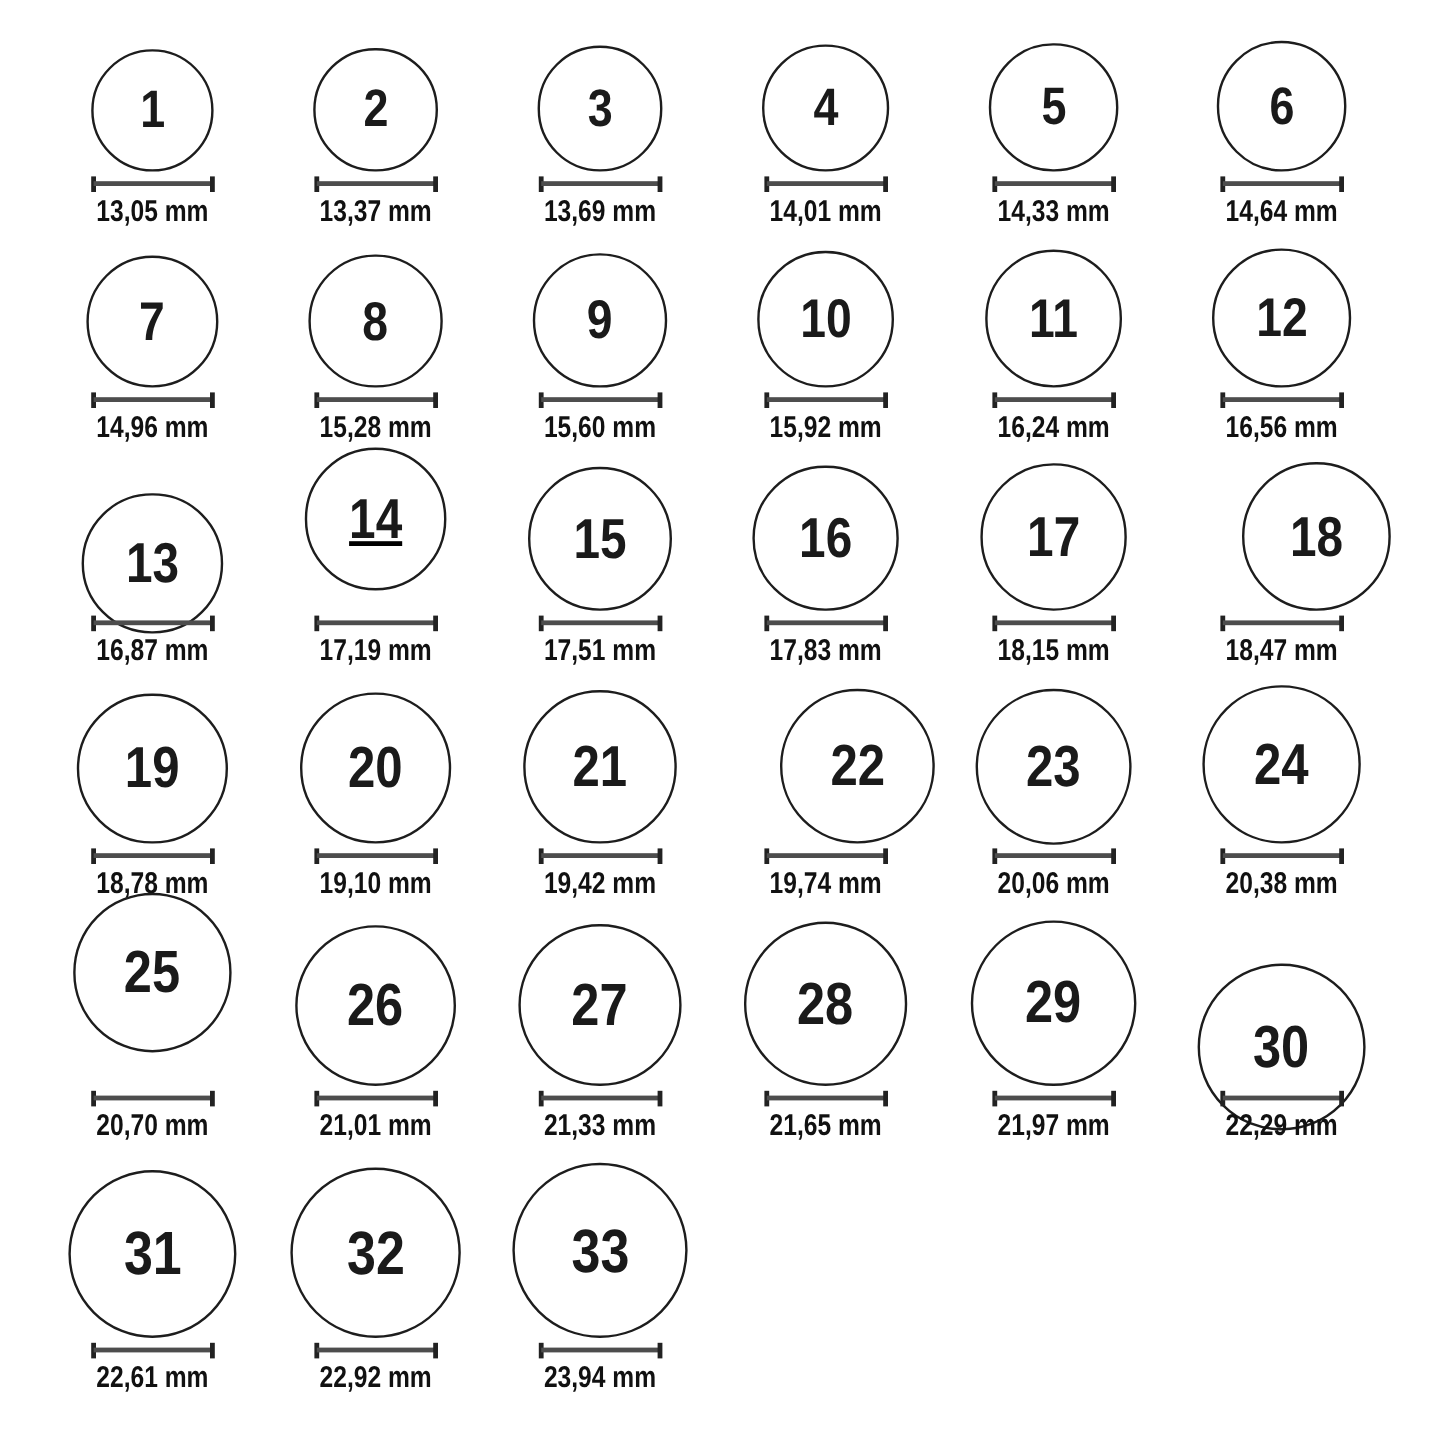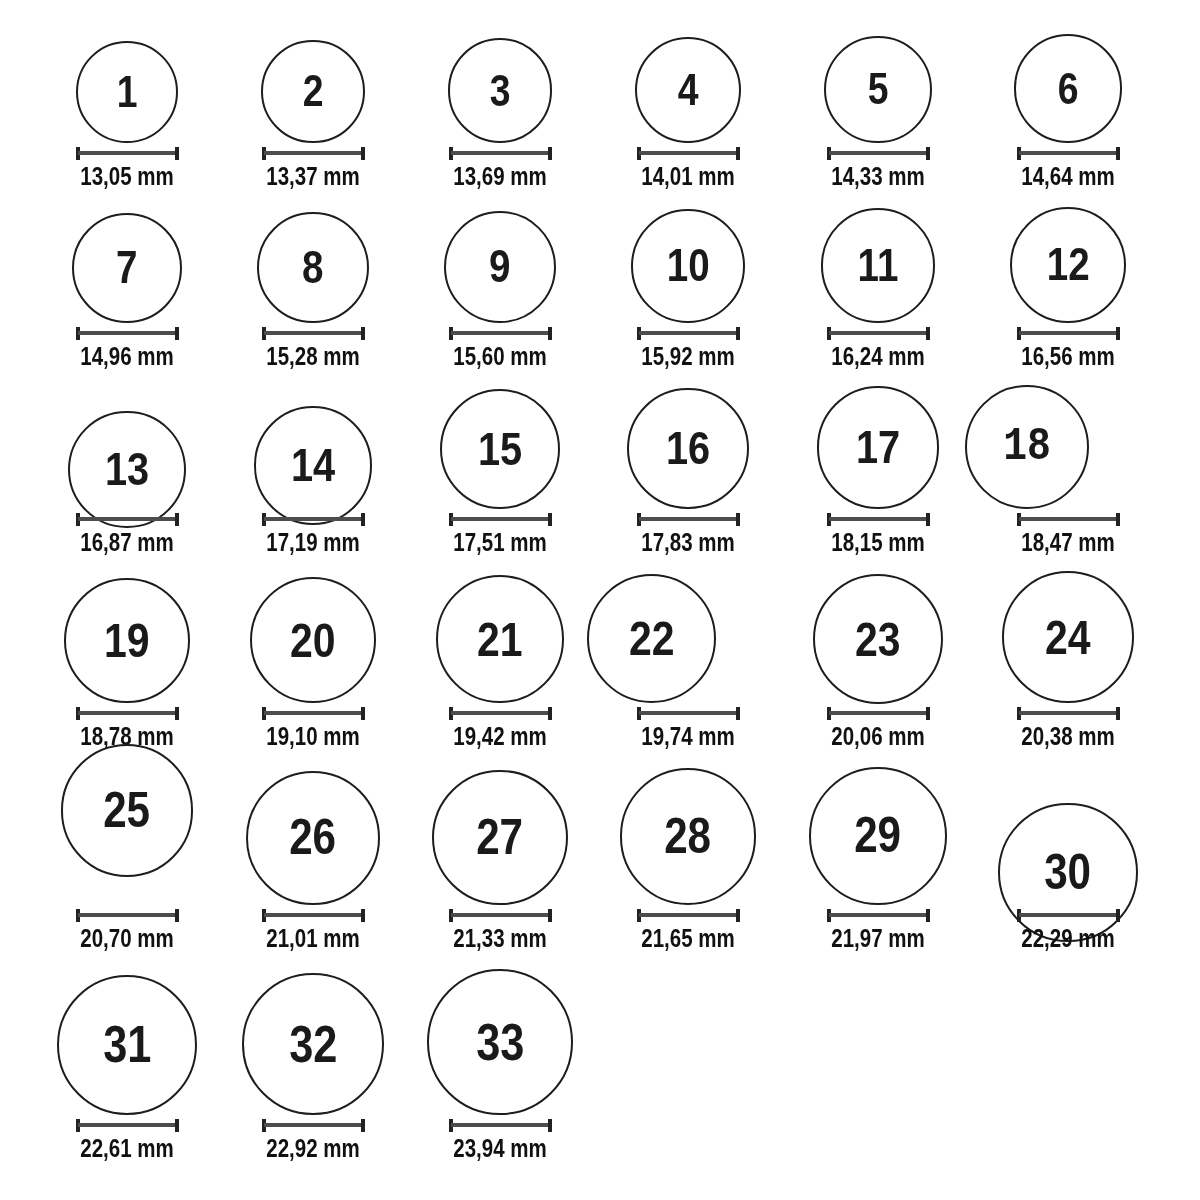--- a/index.html
+++ b/index.html
@@ -144,21 +144,21 @@
       </div><div class="measure" style="left: 1016.5px; top: 326.5px;">
         <span class="tick left"></span>
         <span class="bar"></span>
         <span class="tick right"></span>
       </div><div class="label" style="left: 968px; top: 343px;">16,56 mm</div></div><div class="cell"><div class="circle" style="left: 68.26px; top: 411px; width: 117.48px; height: 117.48px;">
         <span class="num" style="font-size: 46.8px;">13</span>
       </div><div class="measure" style="left: 75.5px; top: 512.5px;">
         <span class="tick left"></span>
         <span class="bar"></span>
         <span class="tick right"></span>
-      </div><div class="label" style="left: 27px; top: 529px;">16,87 mm</div></div><div class="cell"><div class="circle" style="left: 253.62px; top: 406px; width: 118.76px; height: 118.76px;">
+      </div><div class="label" style="left: 27px; top: 529px;">16,87 mm</div></div><div class="cell"><div class="circle" style="left: 253.62px; top: 373px; width: 118.76px; height: 118.76px; text-decoration: underline;">
         <span class="num" style="font-size: 46.8px;">14</span>
       </div><div class="measure" style="left: 261.5px; top: 512.5px;">
         <span class="tick left"></span>
         <span class="bar"></span>
         <span class="tick right"></span>
       </div><div class="label" style="left: 213px; top: 529px;">17,19 mm</div></div><div class="cell"><div class="circle" style="left: 439.98px; top: 388.96px; width: 120.04px; height: 120.04px;">
         <span class="num" style="font-size: 46.8px;">15</span>
       </div><div class="measure" style="left: 448.5px; top: 512.5px;">
         <span class="tick left"></span>
         <span class="bar"></span>
@@ -168,21 +168,21 @@
       </div><div class="measure" style="left: 636.5px; top: 512.5px;">
         <span class="tick left"></span>
         <span class="bar"></span>
         <span class="tick right"></span>
       </div><div class="label" style="left: 588px; top: 529px;">17,83 mm</div></div><div class="cell"><div class="circle" style="left: 816.7px; top: 386.4px; width: 122.6px; height: 122.6px;">
         <span class="num" style="font-size: 46.8px;">17</span>
       </div><div class="measure" style="left: 826.5px; top: 512.5px;">
         <span class="tick left"></span>
         <span class="bar"></span>
         <span class="tick right"></span>
-      </div><div class="label" style="left: 778px; top: 529px;">18,15 mm</div></div><div class="cell"><div class="circle" style="left: 965px; top: 385.12px; width: 123.88px; height: 123.88px; font-family: Liberation Mono, monospace;">
+      </div><div class="label" style="left: 778px; top: 529px;">18,15 mm</div></div><div class="cell"><div class="circle" style="left: 1035px; top: 385.12px; width: 123.88px; height: 123.88px;">
         <span class="num" style="font-size: 46.8px;">18</span>
       </div><div class="measure" style="left: 1016.5px; top: 512.5px;">
         <span class="tick left"></span>
         <span class="bar"></span>
         <span class="tick right"></span>
       </div><div class="label" style="left: 968px; top: 529px;">18,47 mm</div></div><div class="cell"><div class="circle" style="left: 64.44px; top: 577.88px; width: 125.12px; height: 125.12px;">
         <span class="num" style="font-size: 48.2px;">19</span>
       </div><div class="measure" style="left: 75.5px; top: 706.5px;">
         <span class="tick left"></span>
         <span class="bar"></span>
@@ -192,21 +192,21 @@
       </div><div class="measure" style="left: 261.5px; top: 706.5px;">
         <span class="tick left"></span>
         <span class="bar"></span>
         <span class="tick right"></span>
       </div><div class="label" style="left: 213px; top: 723px;">19,10 mm</div></div><div class="cell"><div class="circle" style="left: 436.16px; top: 575.32px; width: 127.68px; height: 127.68px;">
         <span class="num" style="font-size: 48.2px;">21</span>
       </div><div class="measure" style="left: 448.5px; top: 706.5px;">
         <span class="tick left"></span>
         <span class="bar"></span>
         <span class="tick right"></span>
-      </div><div class="label" style="left: 400px; top: 723px;">19,42 mm</div></div><div class="cell"><div class="circle" style="left: 587px; top: 574.04px; width: 128.96px; height: 128.96px;">
+      </div><div class="label" style="left: 400px; top: 723px;">19,42 mm</div></div><div class="cell"><div class="circle" style="left: 650px; top: 574.04px; width: 128.96px; height: 128.96px;">
         <span class="num" style="font-size: 48.2px;">22</span>
       </div><div class="measure" style="left: 636.5px; top: 706.5px;">
         <span class="tick left"></span>
         <span class="bar"></span>
         <span class="tick right"></span>
       </div><div class="label" style="left: 588px; top: 723px;">19,74 mm</div></div><div class="cell"><div class="circle" style="left: 812.88px; top: 574px; width: 130.24px; height: 130.24px;">
         <span class="num" style="font-size: 48.2px;">23</span>
       </div><div class="measure" style="left: 826.5px; top: 706.5px;">
         <span class="tick left"></span>
         <span class="bar"></span>

